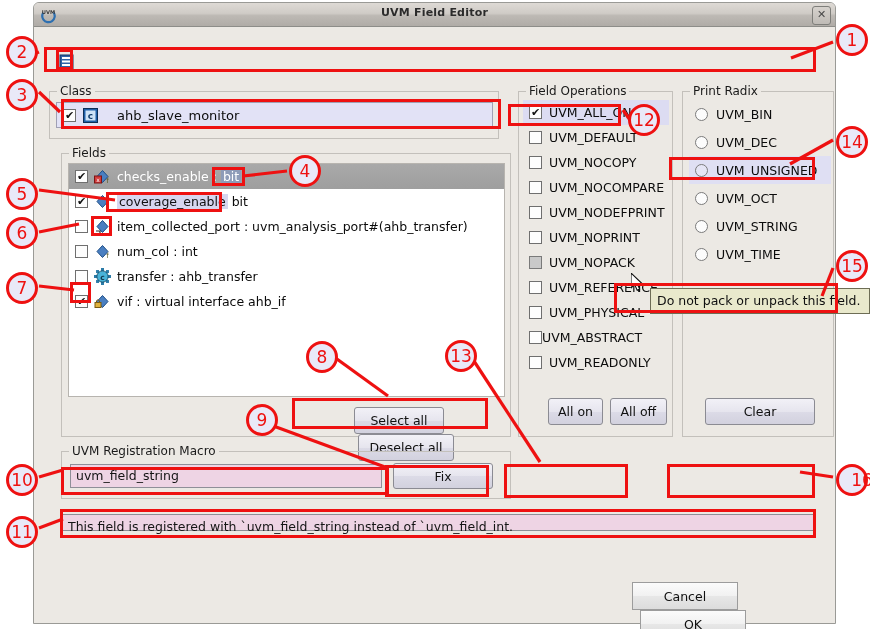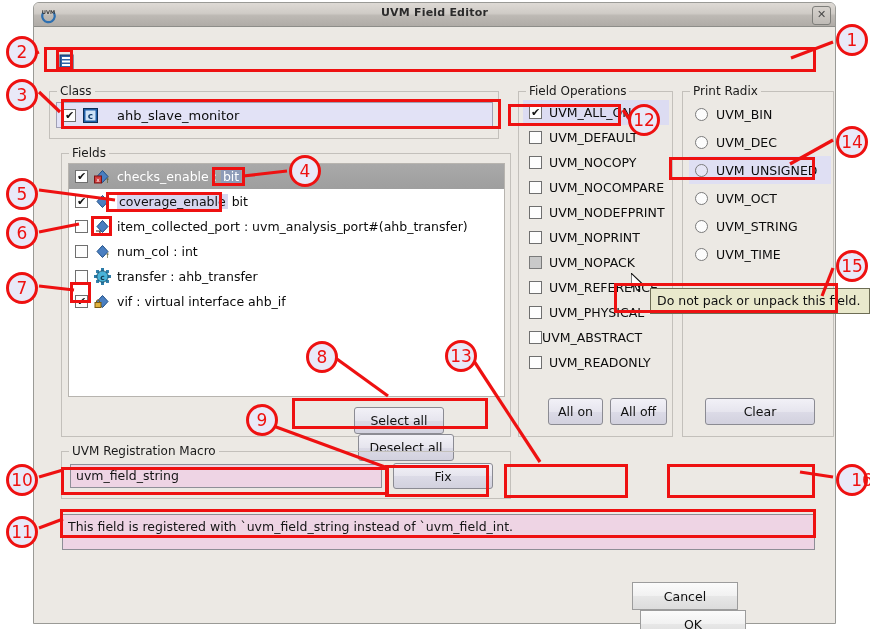--- a/index.html
+++ b/index.html
@@ -94,21 +94,21 @@
   #grp-radix{left:648px;top:88px;width:152px;height:346px;}
   #radix-list{position:absolute;left:6px;top:8px;width:142px;}
   .radio-row{
     display:flex;align-items:center;height:28px;padding-left:6px;
     font-size:12.5px;color:#0c0c0c;box-sizing:border-box;
   }
   .radio-row.hl{background:#dfdff3;}
   #radix-button{position:absolute;left:22px;top:306px;}
   
   #status-bar{
-    position:absolute;left:28px;top:511px;width:753px;height:36px;
+    position:absolute;left:28px;top:511px;width:753px;height:17px;
     background:#eed4e4;border:1px solid #8e8e96;box-sizing:border-box;
     font-size:12.5px;line-height:23px;padding-left:5px;color:#151515;
   }
   
   #dlg-buttons{position:absolute;left:598px;top:579px;}
   
   .cb{
     width:13px;height:13px;min-width:13px;background:#fdfdfd;
     border:1px solid #6f6f6f;box-sizing:border-box;
     display:inline-flex;align-items:center;justify-content:center;

